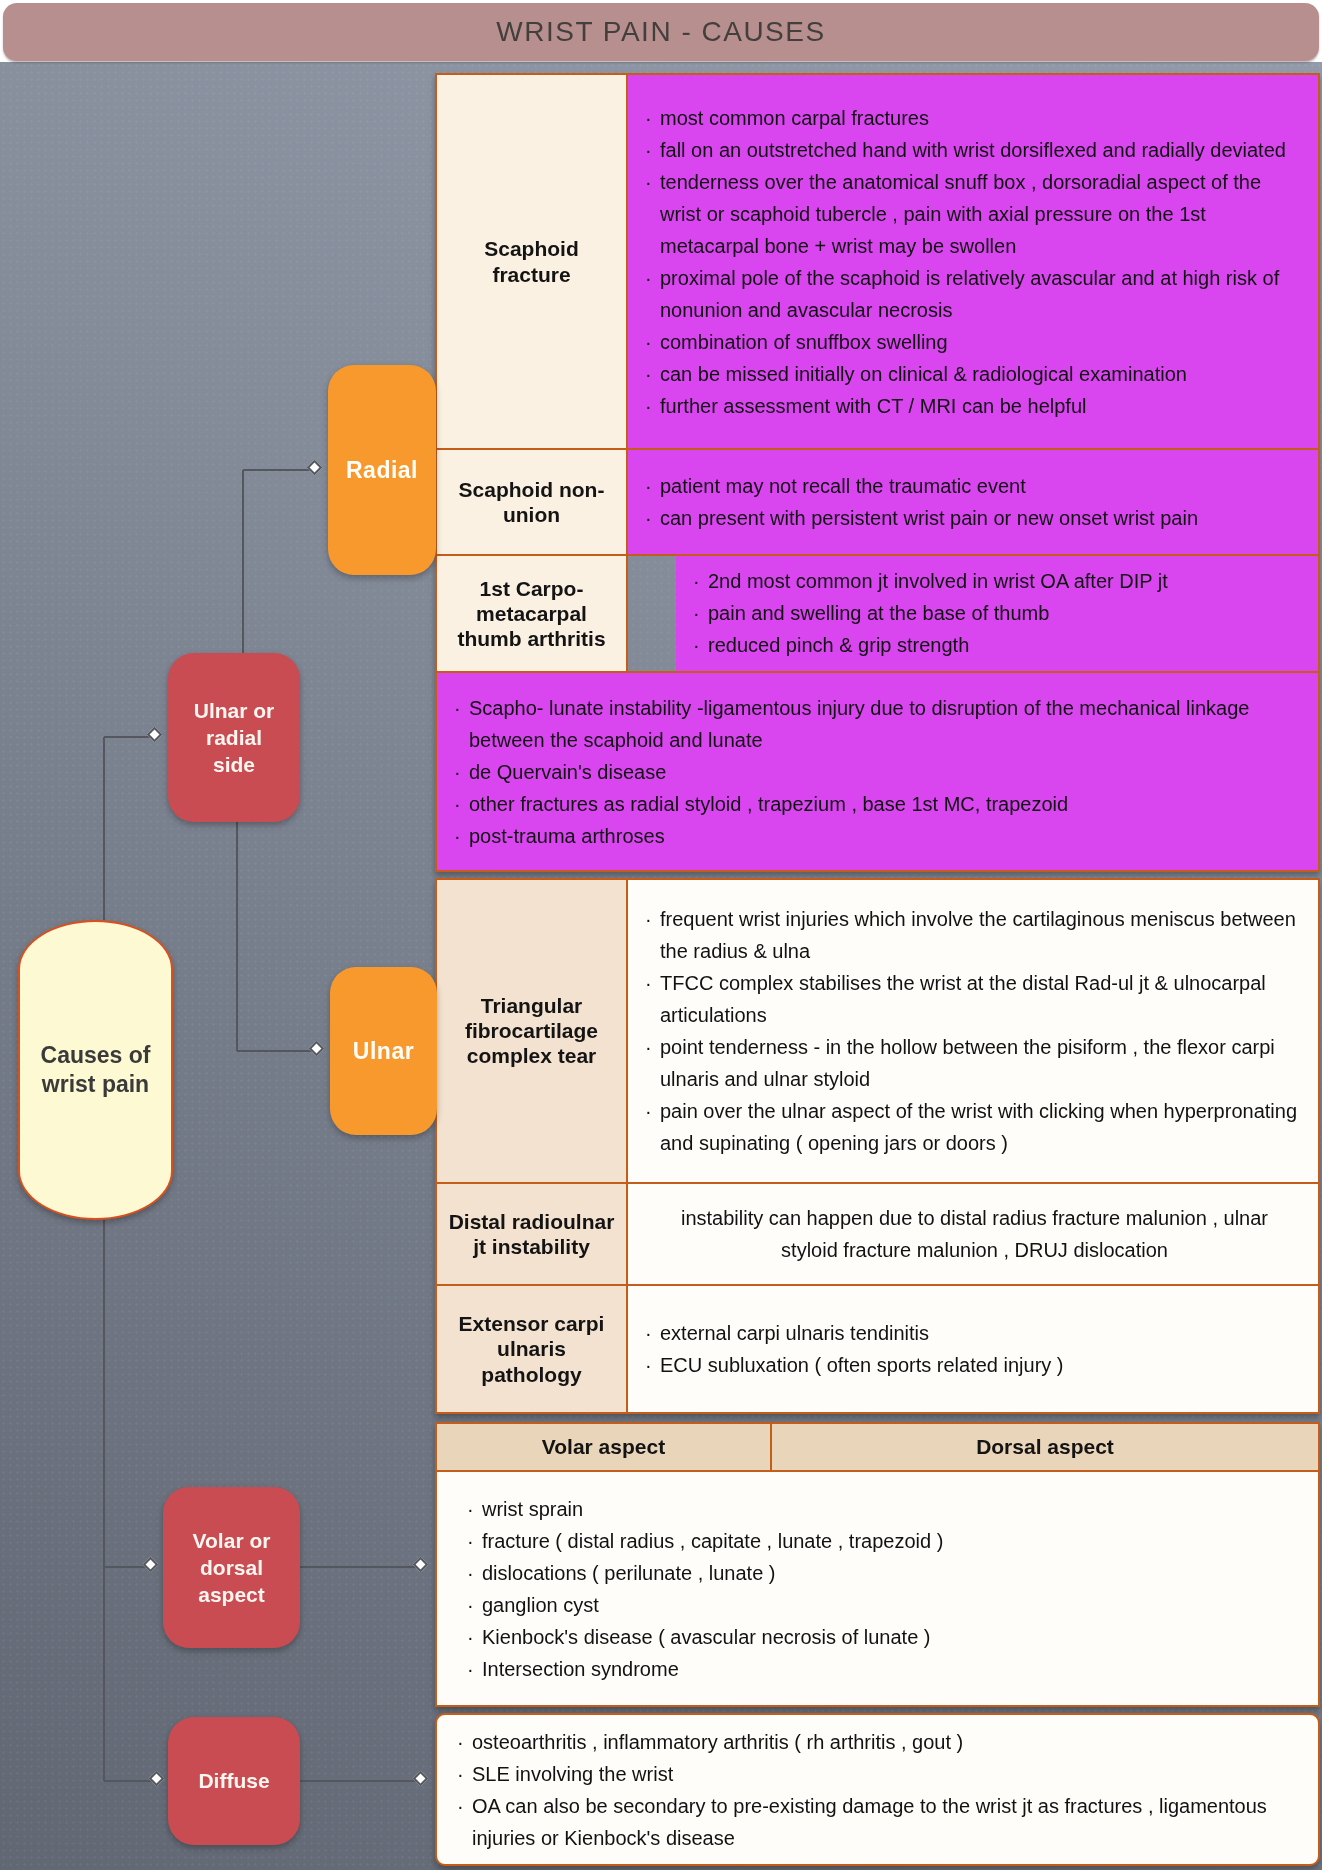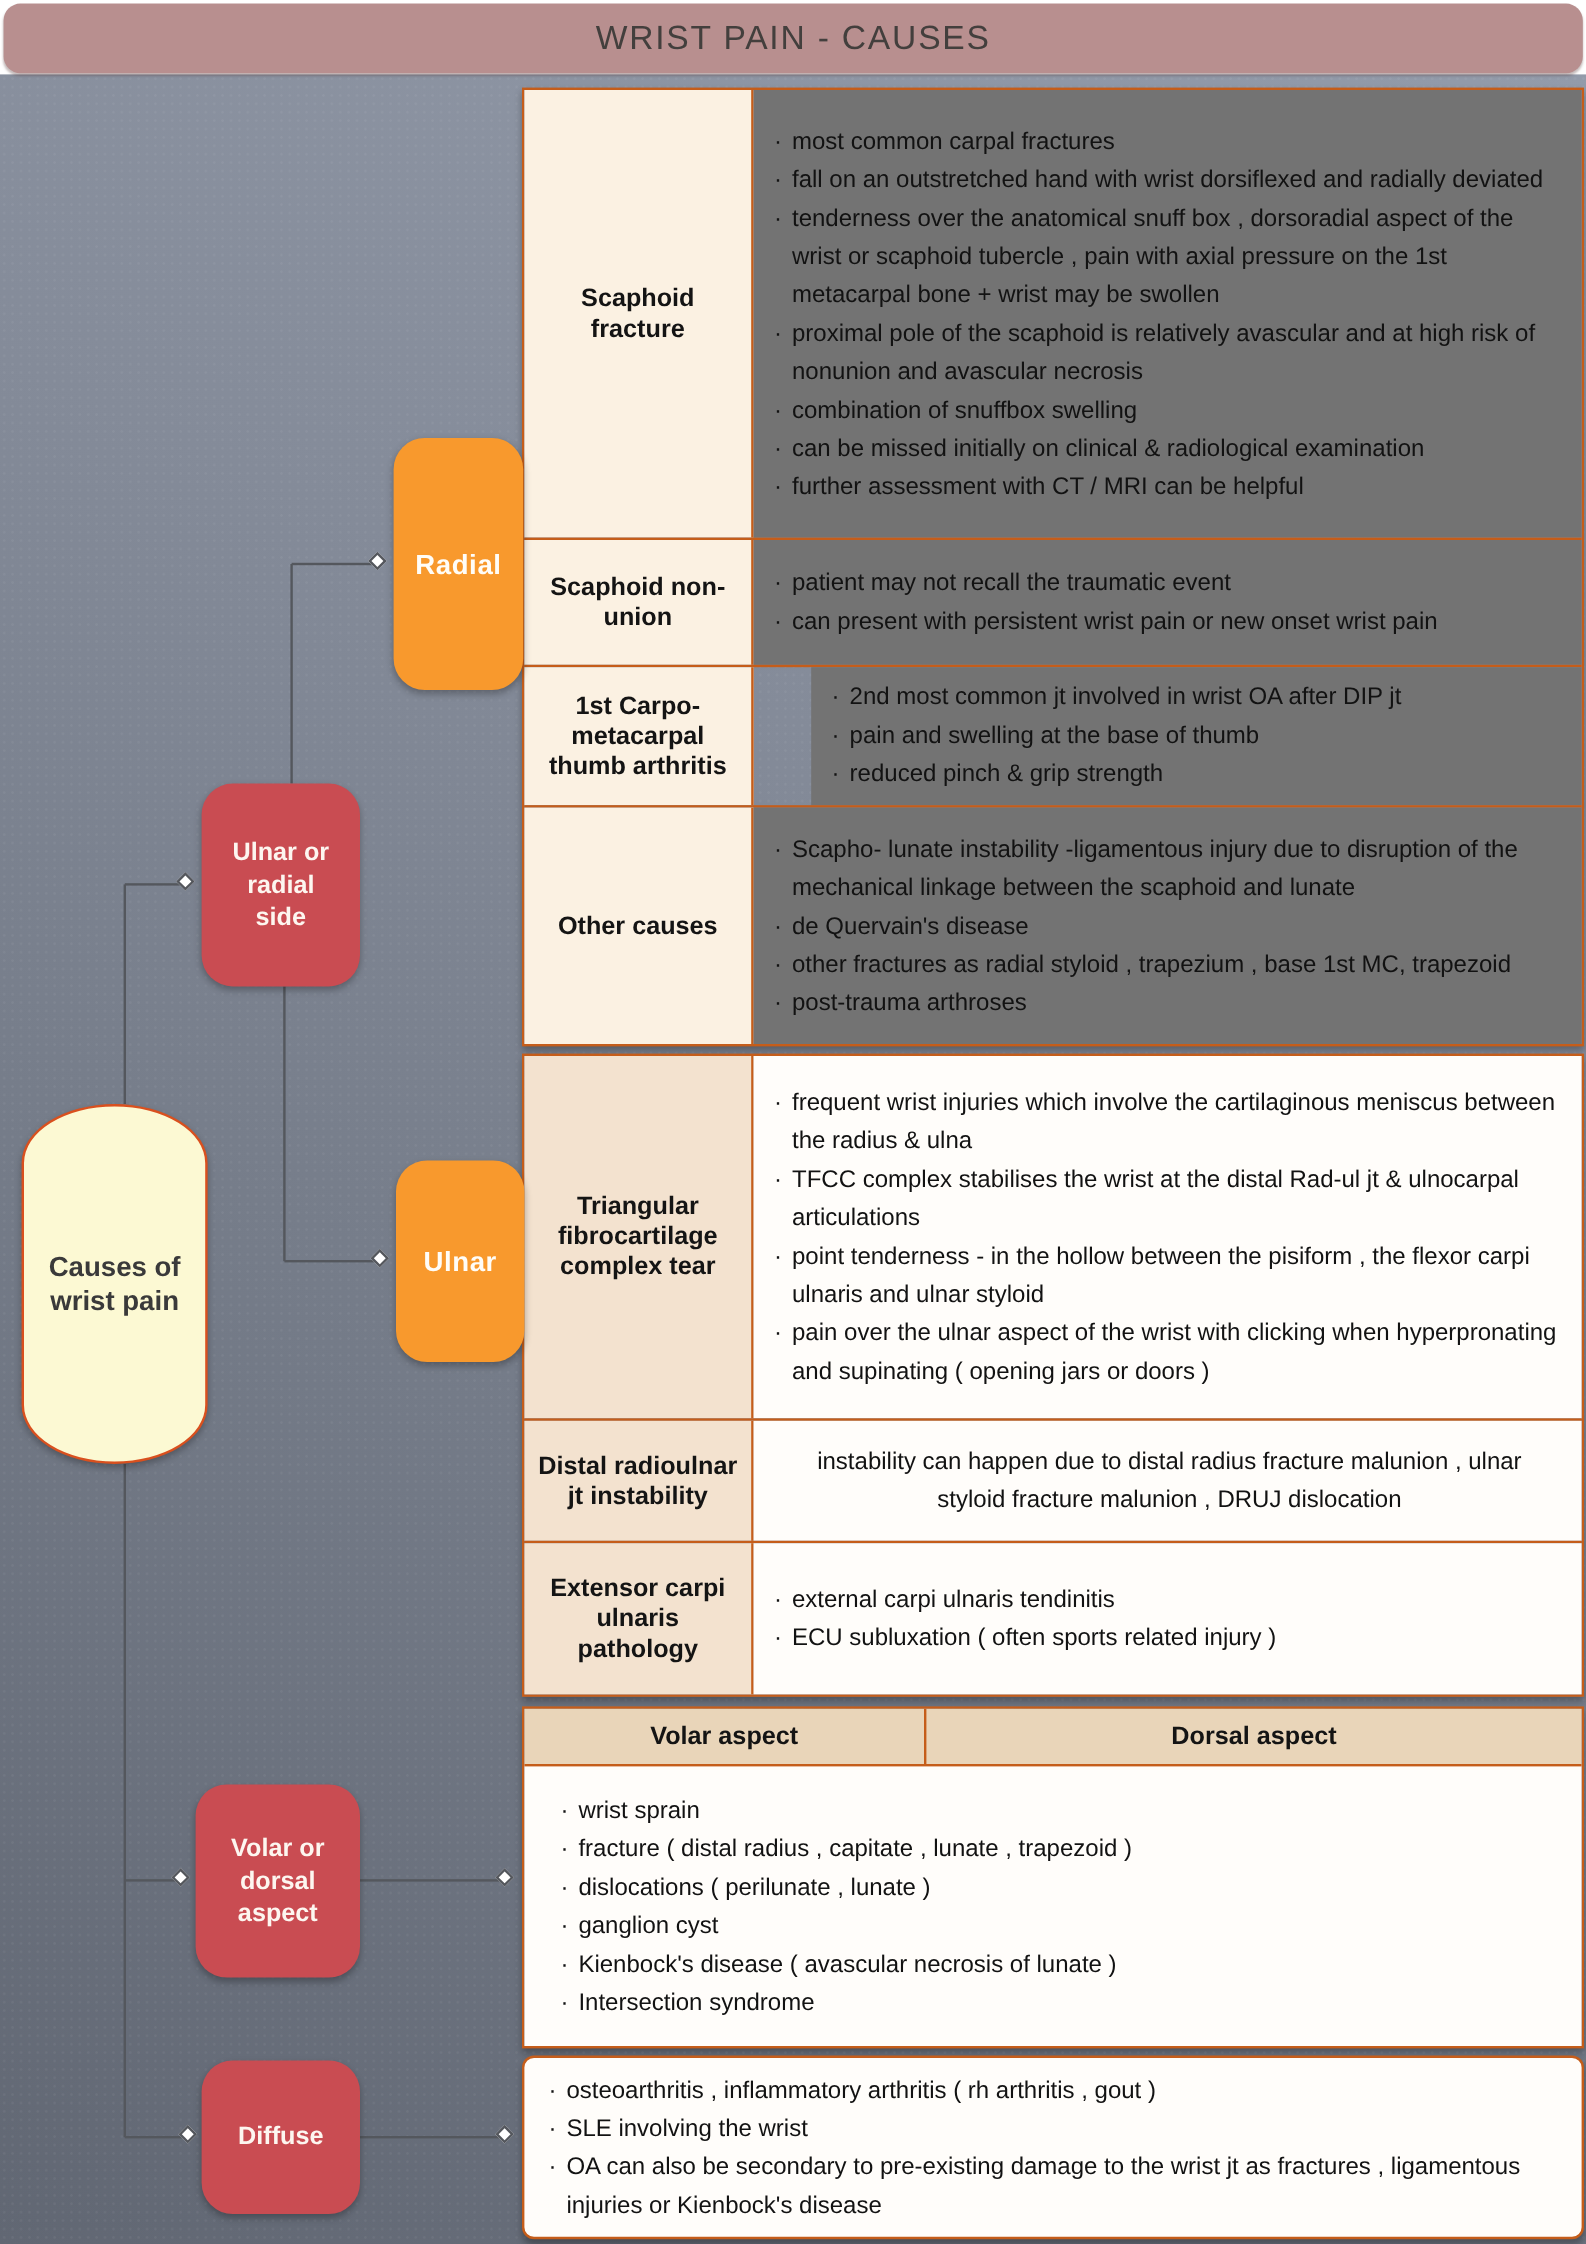--- a/index.html
+++ b/index.html
@@ -34,21 +34,21 @@
   .node.root span{ padding:0 14px; }
 
   .tbl { position:absolute; left:435px; width:885px; border:2px solid #c55d1a;
     display:flex; flex-direction:column; z-index:3; box-shadow:0 4px 6px rgba(0,0,0,.30); }
   .trow { display:flex; width:100%; }
   .trow + .trow { border-top:2px solid #c55d1a; }
   .lbl { width:191px; flex:0 0 191px; border-right:2px solid #c55d1a;
     display:flex; align-items:center; justify-content:center; text-align:center;
     font-weight:bold; font-size:21px; line-height:1.2; color:#141414; padding:4px 8px; }
   .t1 .lbl { background:#fbf1e2; }
-  .t1 .cnt { background:#737373; }
+  .t1 .cnt { background:#d946ef; }
   .t2 .lbl { background:#f3e2cf; }
   .t2 .cnt { background:#fffdfa; }
   .cnt { flex:1; display:flex; flex-direction:column; justify-content:center;
     padding:6px 14px 6px 17px; color:#121212; }
   .cnt ul { list-style:none; }
   .cnt li { position:relative; padding-left:15px; font-size:20px; line-height:32px; }
   .cnt li::before { content:"\00B7"; position:absolute; left:0; top:0; }
   .centertext { font-size:20px; line-height:32px; text-align:center; padding:0 20px; }
 
   .t3 .hdr { display:flex; background:#e9d5b9; }
@@ -146,21 +146,20 @@
       <div class="lbl">1st Carpo-metacarpal thumb arthritis</div>
       <div class="cnt">
         <ul>
           <li>2nd most common jt involved in wrist OA after DIP jt</li>
           <li>pain and swelling at the base of thumb</li>
           <li>reduced pinch &amp; grip strength</li>
         </ul>
       </div>
     </div>
     <div class="trow" style="height:200px;">
-      <div class="lbl">Other causes</div>
       <div class="cnt">
         <ul>
           <li>Scapho- lunate instability -ligamentous injury  due to disruption of the mechanical linkage between the scaphoid and lunate</li>
           <li>de Quervain's disease</li>
           <li>other fractures as radial styloid , trapezium , base 1st MC, trapezoid</li>
           <li>post-trauma arthroses</li>
         </ul>
       </div>
     </div>
   </section>

